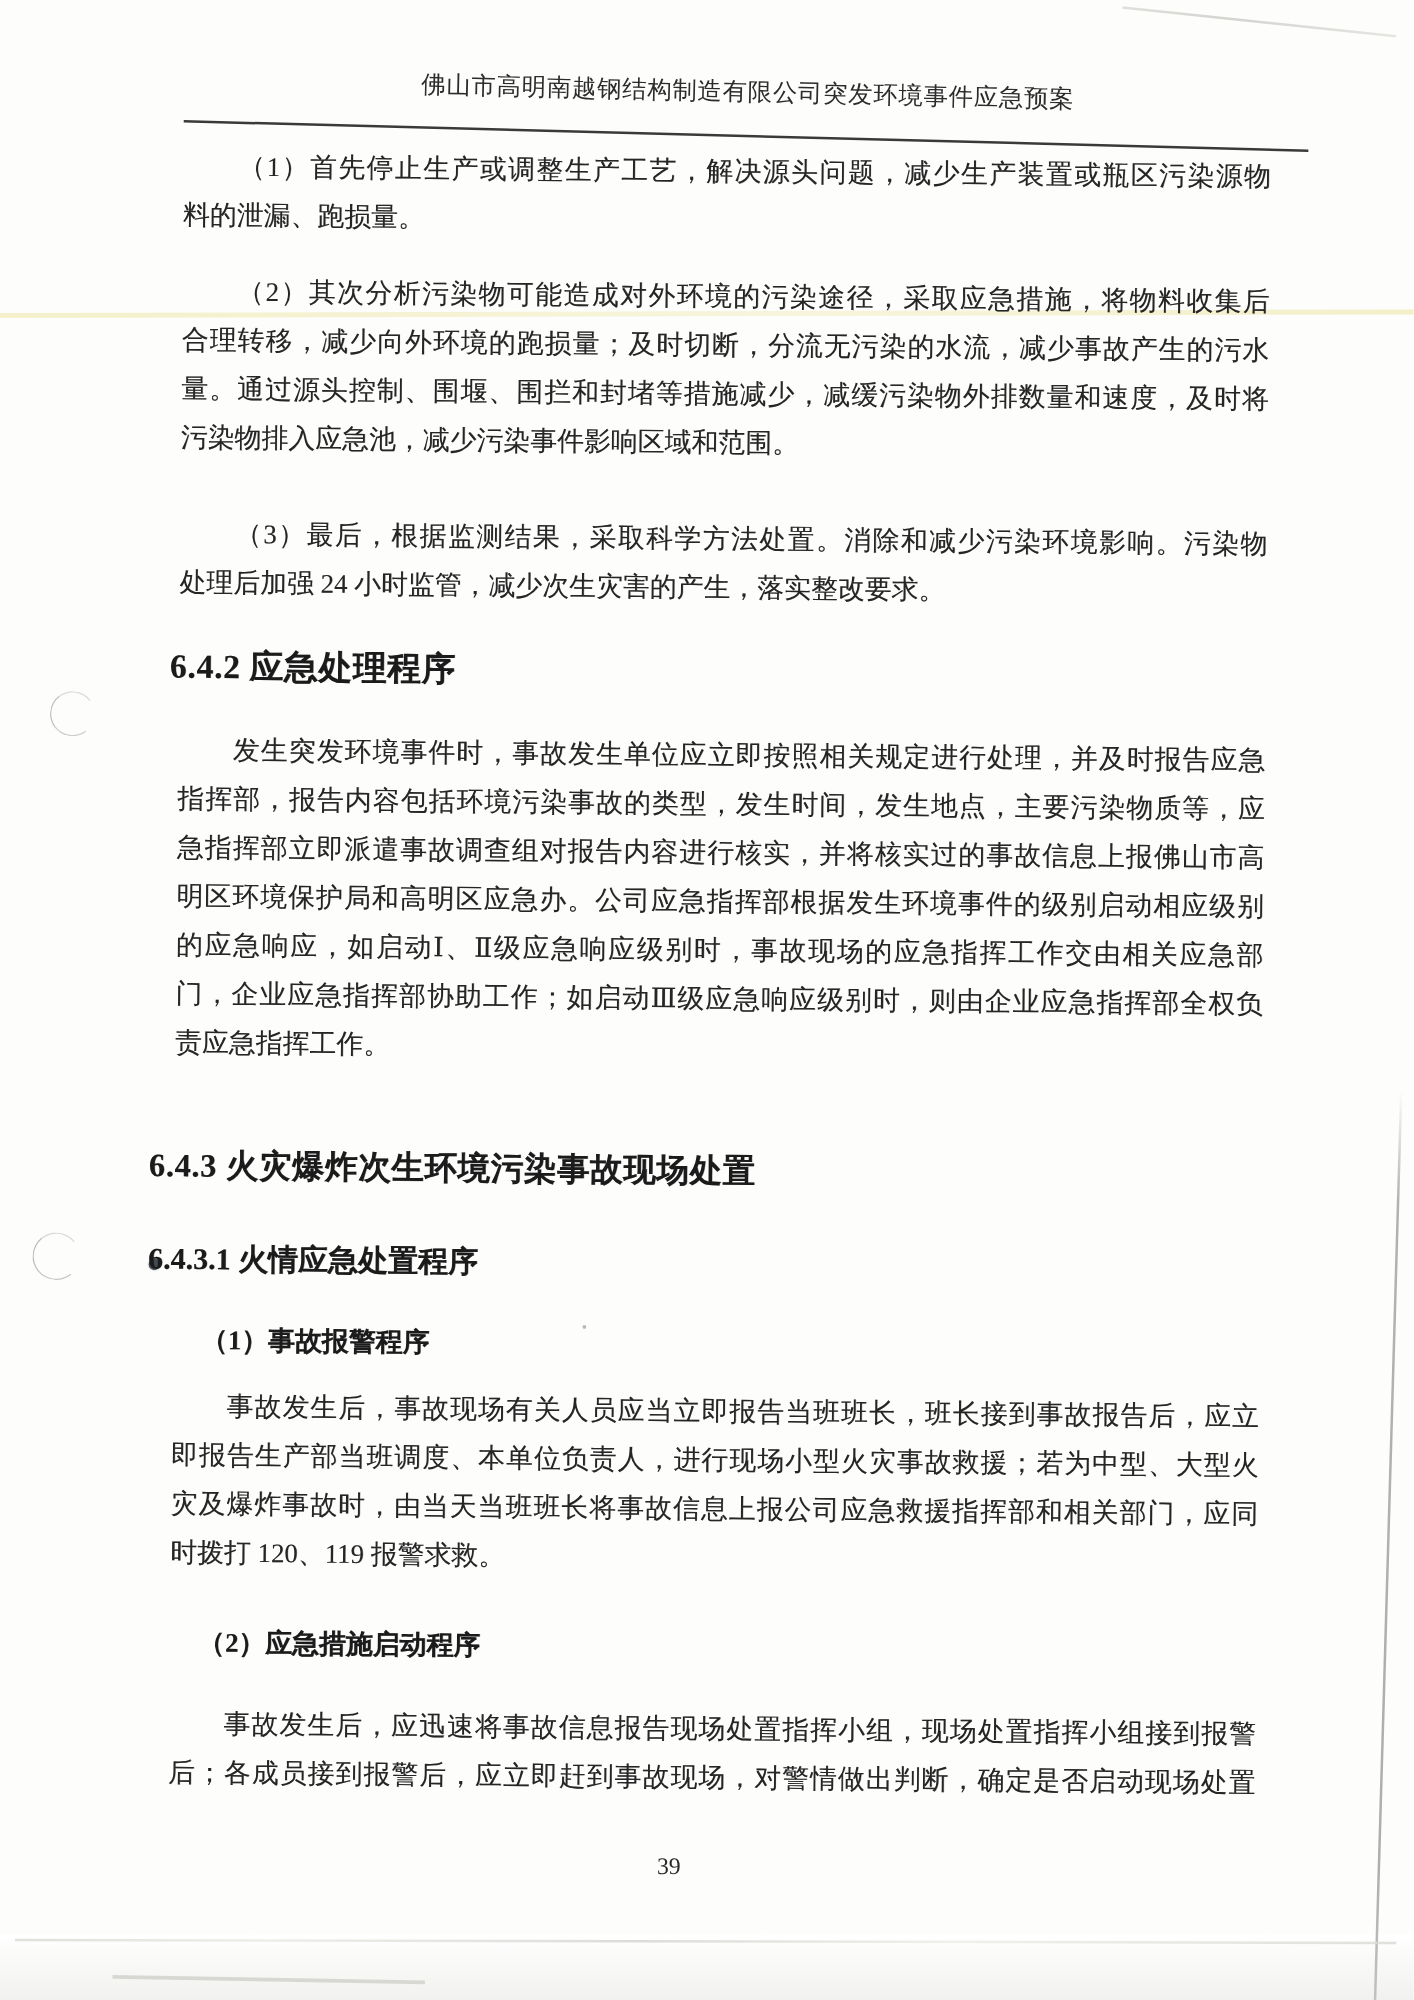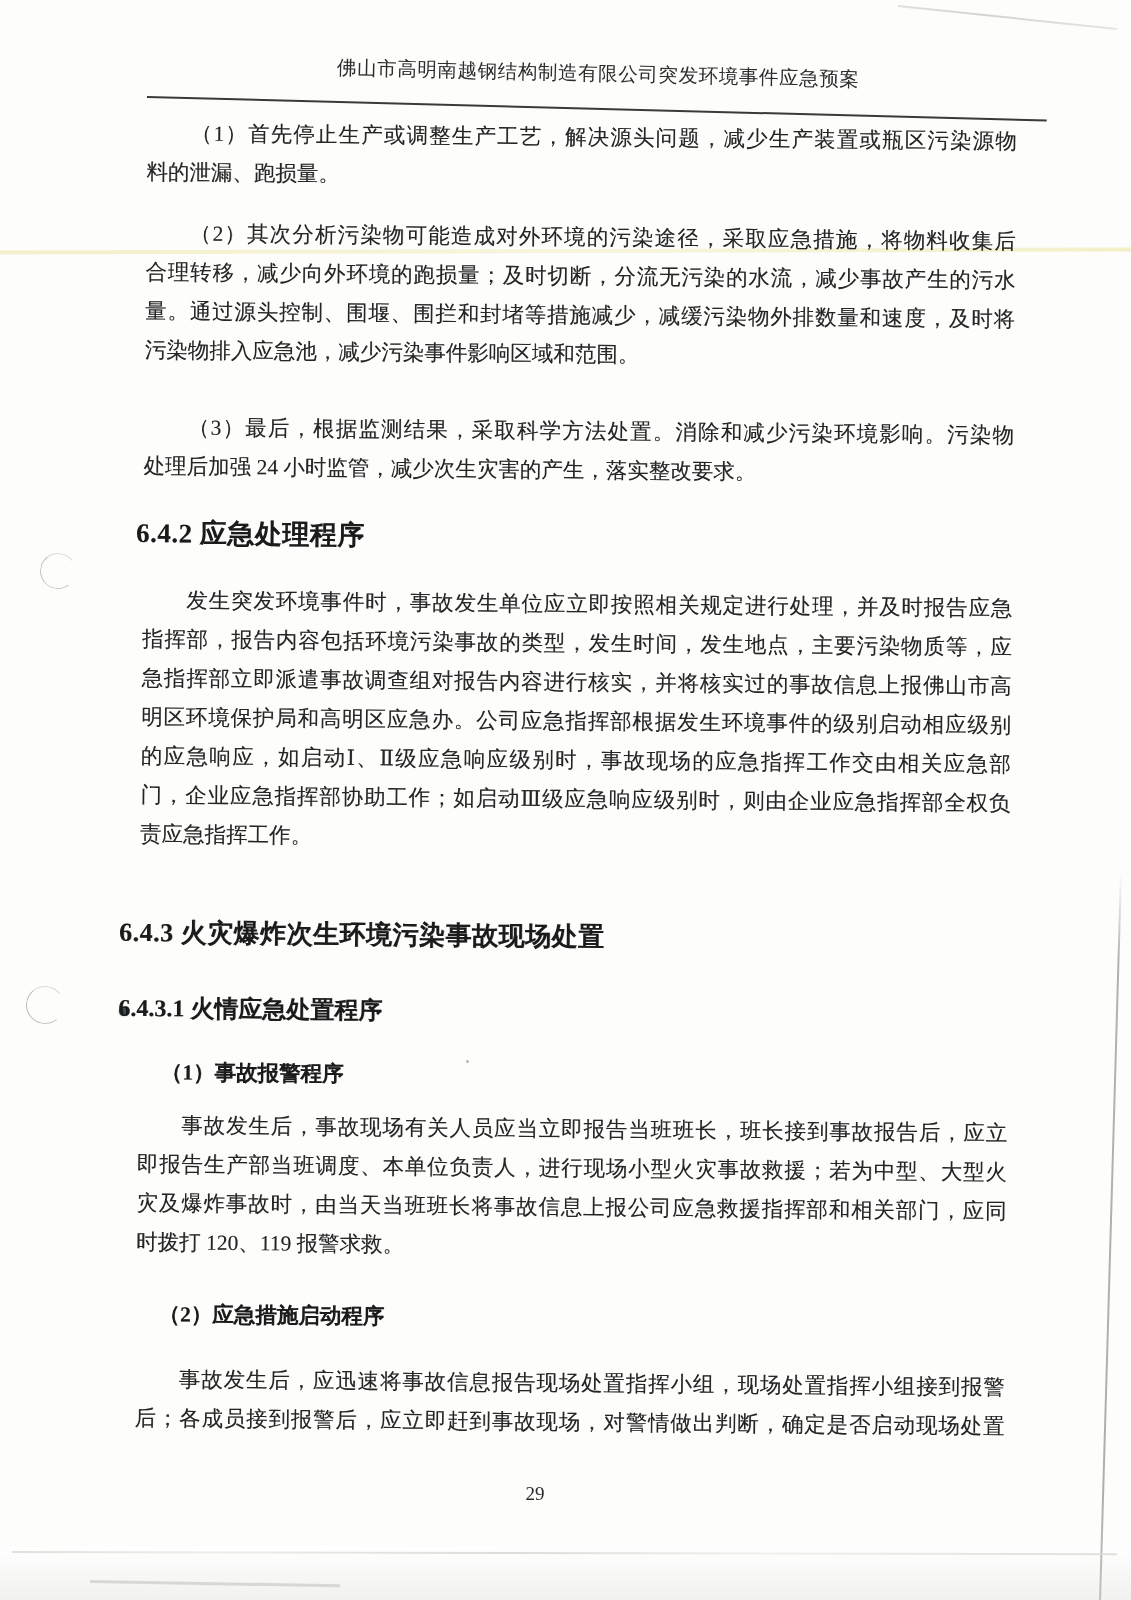--- a/index.html
+++ b/index.html
@@ -131,14 +131,14 @@
         <div class="line full">灾及爆炸事故时，由当天当班班长将事故信息上报公司应急救援指挥部和相关部门，应同</div>
         <div class="line">时拨打 120、119 报警求救。</div>
       </div>
       <div class="heading4">（2）应急措施启动程序</div>
       <div class="para">
         <div class="line full ind">事故发生后，应迅速将事故信息报告现场处置指挥小组，现场处置指挥小组接到报警</div>
         <div class="line full">后；各成员接到报警后，应立即赶到事故现场，对警情做出判断，确定是否启动现场处置</div>
       </div>
     </div>
 
-  <div class="page-number">29</div>
+  <div class="page-number">39</div>
 </div>
 
 </body></html>

